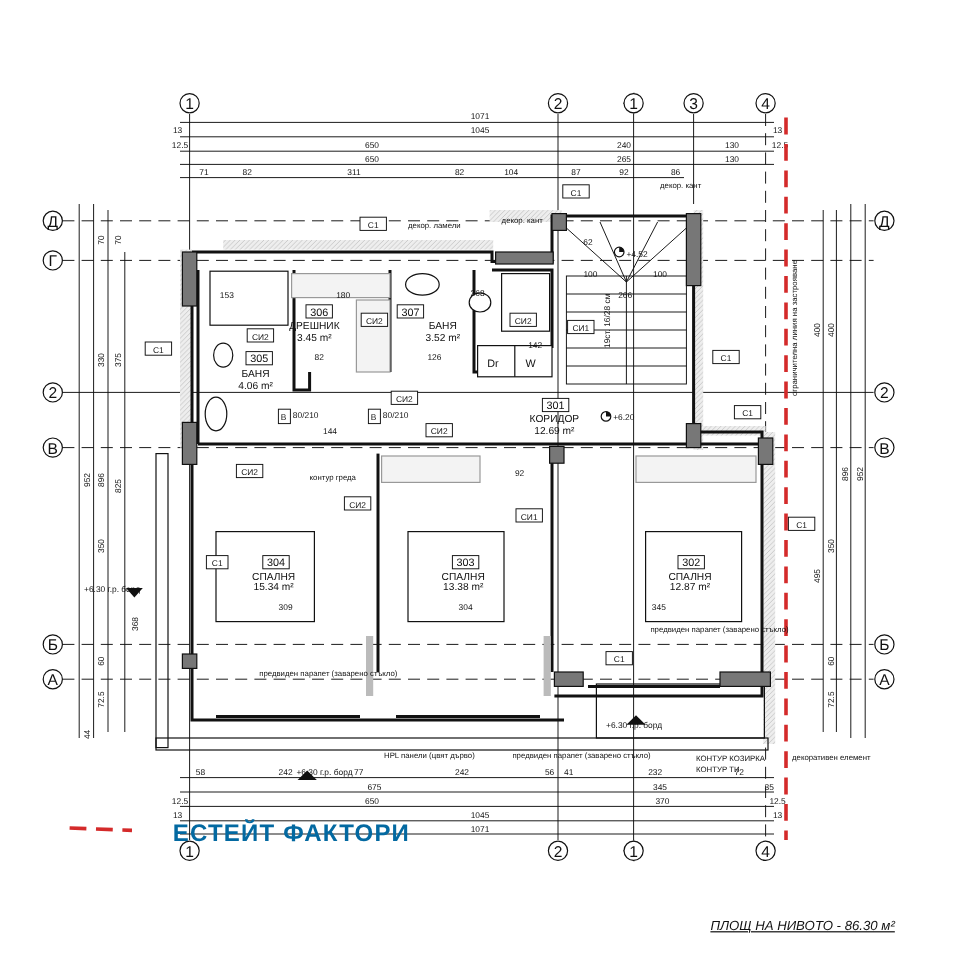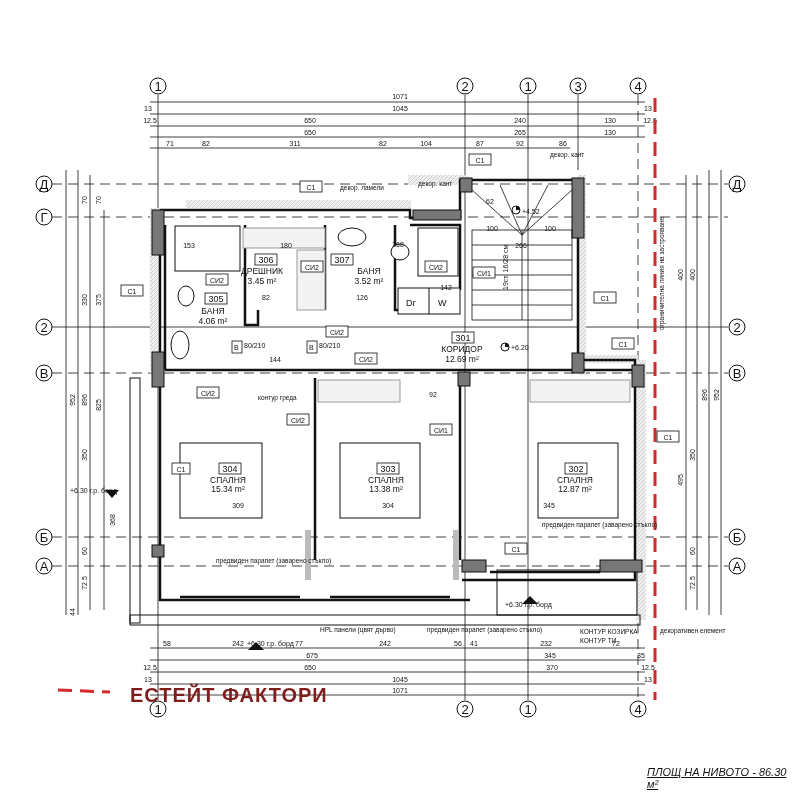--- a/index.html
+++ b/index.html
@@ -4,22 +4,22 @@
 <style>
   html,body{margin:0;padding:0;background:#ffffff;}
   body{width:797px;height:794px;position:relative;overflow:hidden;font-family:"Liberation Sans",sans-serif;color:#111;}
   svg{position:absolute;left:0;top:0;}
   .t{font-family:"Liberation Sans",sans-serif;fill:#111;}
   .dim{font-size:7px;}
   .room{font-size:8.5px;}
   .num{font-size:9px;}
   .ax{font-size:13px;}
   .note{font-size:6.5px;}
-  .footer{position:absolute;left:647px;top:766px;font-size:11px;font-style:italic;text-decoration:underline;color:#111;}
-  .watermark{position:absolute;left:130px;top:684px;font-size:20px;font-weight:bold;color:#7f1d1d;letter-spacing:1px;}
+  .footer{position:absolute;left:592px;top:766px;font-size:11px;font-style:italic;text-decoration:underline;color:#111;}
+  .watermark{position:absolute;left:144px;top:684px;font-size:20px;font-weight:bold;color:#0369a1;letter-spacing:1px;}
 </style>
 </head>
 <body>
 
 <svg width="797" height="794" viewBox="0 0 797 794">
   <defs>
     <pattern id="hatch" width="4" height="4" patternUnits="userSpaceOnUse">
       <rect width="4" height="4" fill="#eeeeee"></rect>
       <path d="M0 4 L4 0" stroke="#bbbbbb" stroke-width="0.6"></path>
     </pattern>

